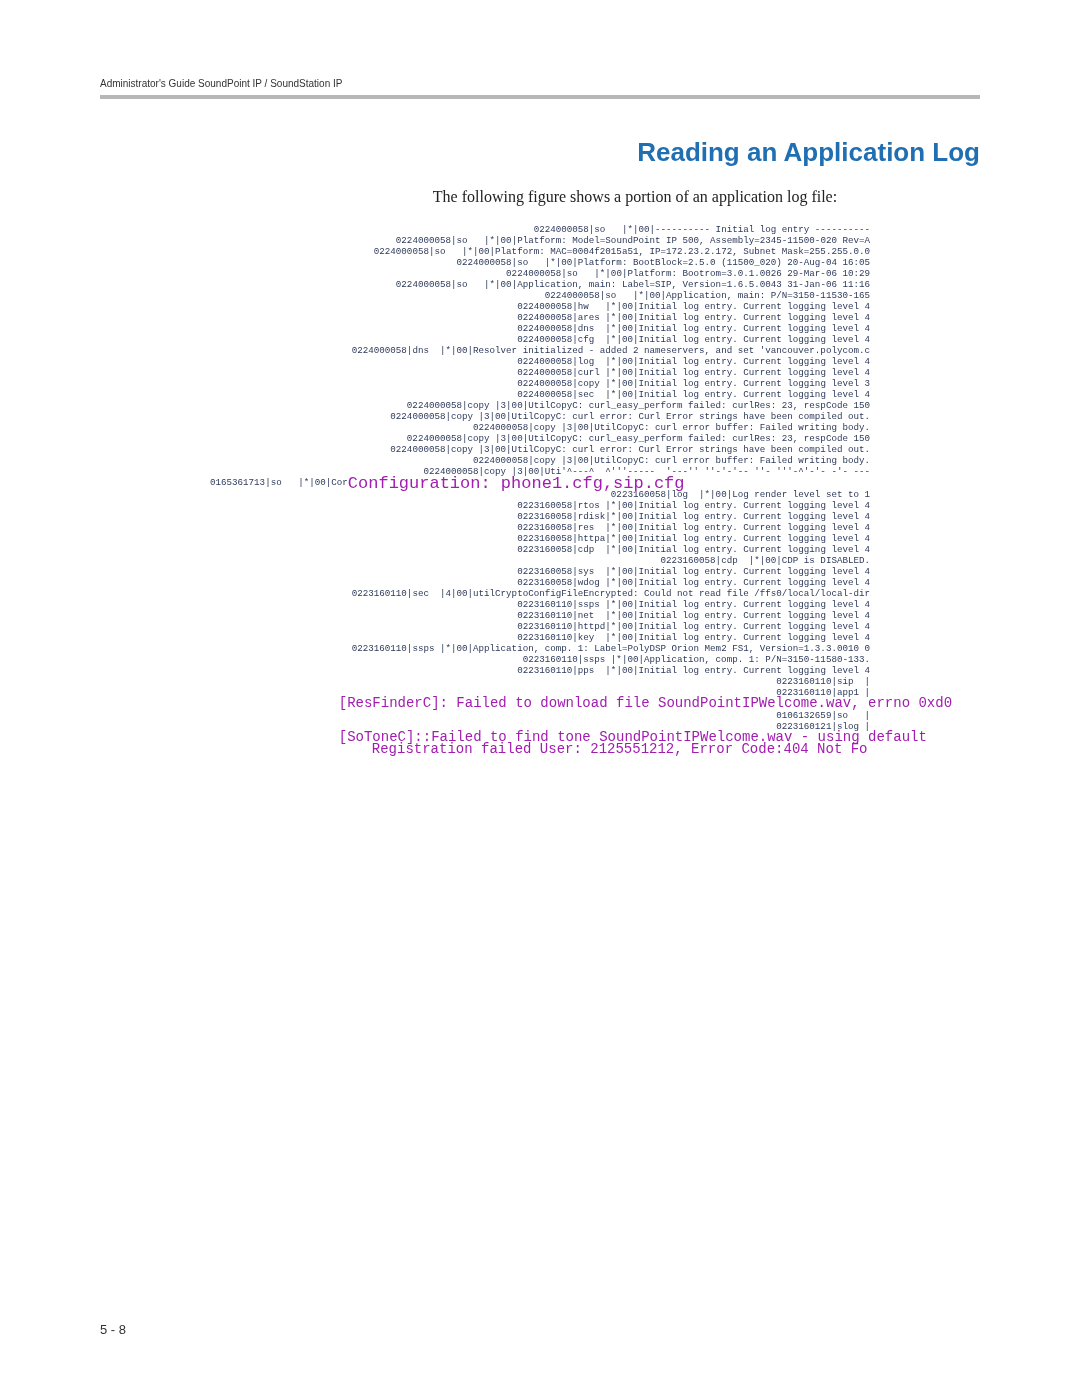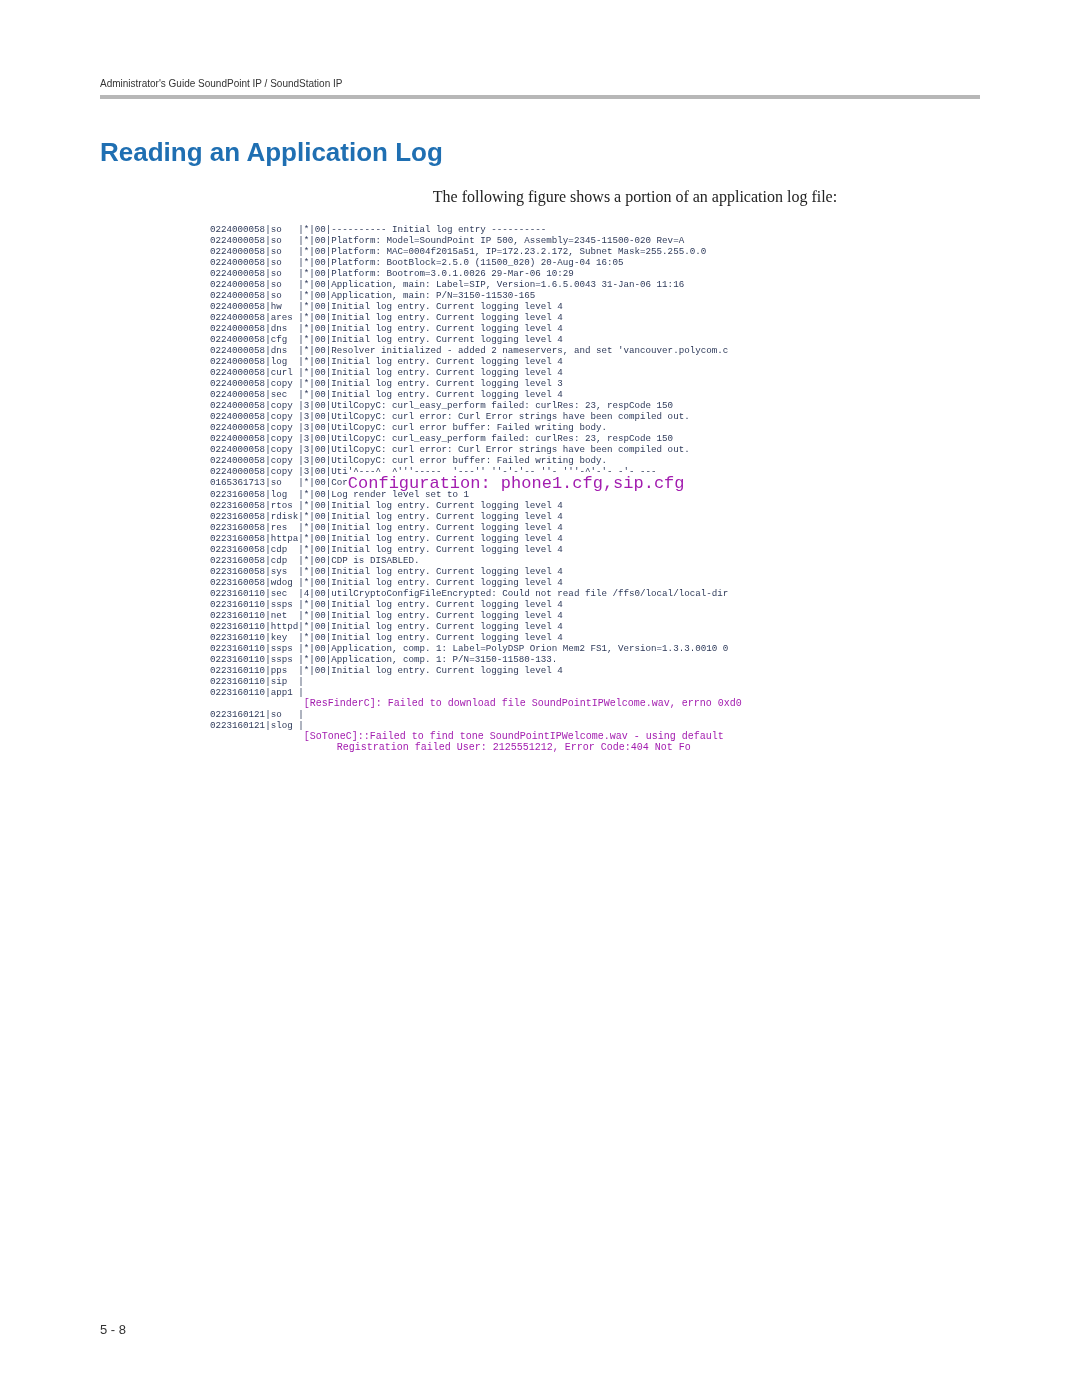--- a/index.html
+++ b/index.html
@@ -26,20 +26,21 @@
     height: 4px;
     background: #b7b7b7;
     margin-bottom: 38px;
   }
   h1.section-title {
     font-family: Verdana, Arial, sans-serif;
     font-weight: 700;
     font-size: 26px;
     color: #1f6fb2;
     margin: 0 0 20px 0;
+    text-align: right;
   }
   .intro {
     margin-left: 190px;
     font-size: 16px;
     font-family: Georgia, 'Times New Roman', serif;
     margin-bottom: 18px;
     text-align: center;
   }
   .log-figure {
     margin: 0 auto;
@@ -47,34 +48,36 @@
   }
   .log {
     font-family: "Courier New", Courier, monospace;
     font-size: 9.2px;
     line-height: 11px;
     color: #2e3a5a;
     white-space: pre;
   }
   .log .row {
     display: block;
+    text-align: right;
   }
   .overlay {
     font-family: "Courier New", Courier, monospace;
     font-weight: 400;
     color: #a21caf;
     white-space: nowrap;
   }
   .overlay.big1 {
     font-size: 17px;
     display: inline-block;
     vertical-align: -3px;
   }
   .overlay.mid {
-    font-size: 10px;
+    font-size: 14px;
+    margin-left: 35px;
   }
   .page-num {
     position: absolute;
     left: 100px;
     bottom: 60px;
     font-family: Verdana, Arial, sans-serif;
     font-size: 13px;
     color: #333;
   }
 </style>
@@ -92,21 +95,21 @@
 
   <div class="log-figure">
     <div class="log" id="log-block-1"><span class="row">0224000058|so   |*|00|---------- Initial log entry ----------</span><span class="row">0224000058|so   |*|00|Platform: Model=SoundPoint IP 500, Assembly=2345-11500-020 Rev=A</span><span class="row">0224000058|so   |*|00|Platform: MAC=0004f2015a51, IP=172.23.2.172, Subnet Mask=255.255.0.0</span><span class="row">0224000058|so   |*|00|Platform: BootBlock=2.5.0 (11500_020) 20-Aug-04 16:05</span><span class="row">0224000058|so   |*|00|Platform: Bootrom=3.0.1.0026 29-Mar-06 10:29</span><span class="row">0224000058|so   |*|00|Application, main: Label=SIP, Version=1.6.5.0043 31-Jan-06 11:16</span><span class="row">0224000058|so   |*|00|Application, main: P/N=3150-11530-165</span><span class="row">0224000058|hw   |*|00|Initial log entry. Current logging level 4</span><span class="row">0224000058|ares |*|00|Initial log entry. Current logging level 4</span><span class="row">0224000058|dns  |*|00|Initial log entry. Current logging level 4</span><span class="row">0224000058|cfg  |*|00|Initial log entry. Current logging level 4</span><span class="row">0224000058|dns  |*|00|Resolver initialized - added 2 nameservers, and set 'vancouver.polycom.c</span><span class="row">0224000058|log  |*|00|Initial log entry. Current logging level 4</span><span class="row">0224000058|curl |*|00|Initial log entry. Current logging level 4</span><span class="row">0224000058|copy |*|00|Initial log entry. Current logging level 3</span><span class="row">0224000058|sec  |*|00|Initial log entry. Current logging level 4</span><span class="row">0224000058|copy |3|00|UtilCopyC: curl_easy_perform failed: curlRes: 23, respCode 150</span><span class="row">0224000058|copy |3|00|UtilCopyC: curl error: Curl Error strings have been compiled out.</span><span class="row">0224000058|copy |3|00|UtilCopyC: curl error buffer: Failed writing body.</span><span class="row">0224000058|copy |3|00|UtilCopyC: curl_easy_perform failed: curlRes: 23, respCode 150</span><span class="row">0224000058|copy |3|00|UtilCopyC: curl error: Curl Error strings have been compiled out.</span><span class="row">0224000058|copy |3|00|UtilCopyC: curl error buffer: Failed writing body.</span><span class="row">0224000058|copy |3|00|Uti'^---^  ^'''-----  '---'' ''-'-'-- ''- '''-^'-'- -'- ---</span></div>
 
     <div class="log"><span>0165361713|so   |*|00|Cor</span><span class="overlay big1">Configuration: phone1.cfg,sip.cfg</span></div>
 
     <div class="log" id="log-block-2"><span class="row">0223160058|log  |*|00|Log render level set to 1</span><span class="row">0223160058|rtos |*|00|Initial log entry. Current logging level 4</span><span class="row">0223160058|rdisk|*|00|Initial log entry. Current logging level 4</span><span class="row">0223160058|res  |*|00|Initial log entry. Current logging level 4</span><span class="row">0223160058|httpa|*|00|Initial log entry. Current logging level 4</span><span class="row">0223160058|cdp  |*|00|Initial log entry. Current logging level 4</span><span class="row">0223160058|cdp  |*|00|CDP is DISABLED.</span><span class="row">0223160058|sys  |*|00|Initial log entry. Current logging level 4</span><span class="row">0223160058|wdog |*|00|Initial log entry. Current logging level 4</span><span class="row">0223160110|sec  |4|00|utilCryptoConfigFileEncrypted: Could not read file /ffs0/local/local-dir</span><span class="row">0223160110|ssps |*|00|Initial log entry. Current logging level 4</span><span class="row">0223160110|net  |*|00|Initial log entry. Current logging level 4</span><span class="row">0223160110|httpd|*|00|Initial log entry. Current logging level 4</span><span class="row">0223160110|key  |*|00|Initial log entry. Current logging level 4</span><span class="row">0223160110|ssps |*|00|Application, comp. 1: Label=PolyDSP Orion Mem2 FS1, Version=1.3.3.0010 0</span><span class="row">0223160110|ssps |*|00|Application, comp. 1: P/N=3150-11580-133.</span><span class="row">0223160110|pps  |*|00|Initial log entry. Current logging level 4</span><span class="row">0223160110|sip  |</span><span class="row">0223160110|app1 |</span></div>
 
     <div class="log">                 <span class="overlay mid">[ResFinderC]: Failed to download file SoundPointIPWelcome.wav, errno 0xd0</span></div>
 
-    <div class="log" id="log-block-3"><span class="row">0223160121|so   |</span><span class="row">0223160121|slog |</span></div>
+    <div class="log" id="log-block-3"><span class="row">0106132659|so   |</span><span class="row">0223160121|slog |</span></div>
 
     <div class="log">                 <span class="overlay mid">[SoToneC]::Failed to find tone SoundPointIPWelcome.wav - using default</span></div>
 
 
     <div class="log">                       <span class="overlay mid">Registration failed User: 2125551212, Error Code:404 Not Fo</span></div>
   </div>
 
   <div class="page-num">5 - 8</div>
 </div>
 

